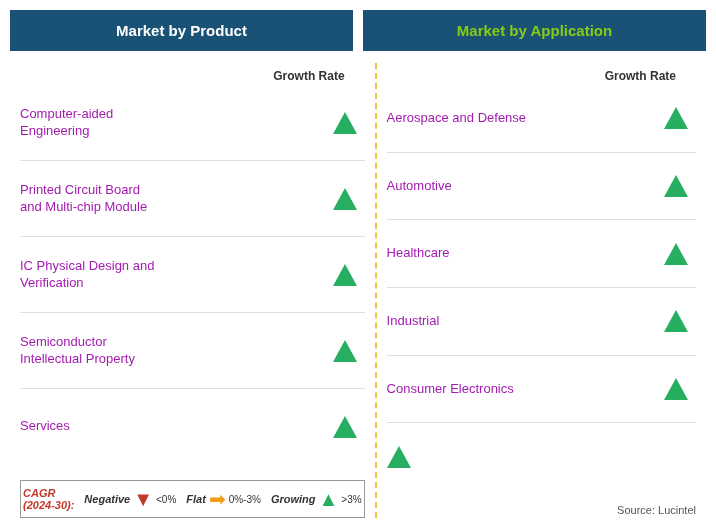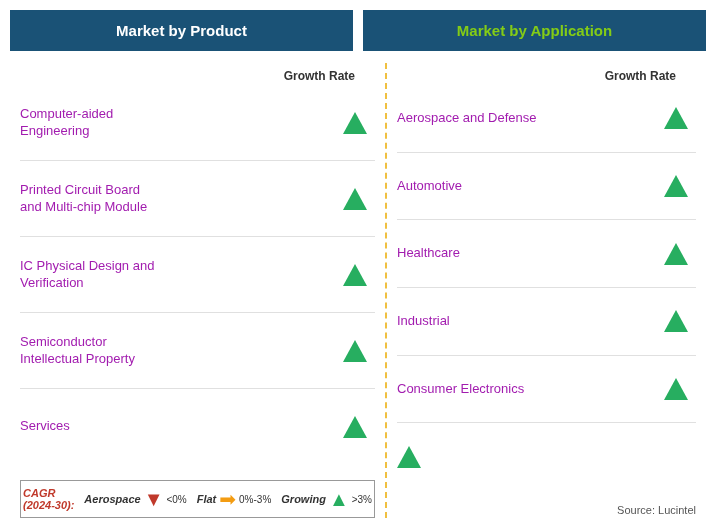--- a/index.html
+++ b/index.html
@@ -176,21 +176,21 @@
       </div>
       <div class="item-row" style="border-bottom:none;">
         <span class="item-label">Services</span>
         <span class="arrow-up"></span>
       </div>
 
       <div style="margin-top:10px;">
         <div class="legend-box">
           <div class="legend-title">CAGR<br>(2024-30):</div>
           <div class="legend-item">
-            <span class="legend-label">Aerospace</span>
+            <span class="legend-label">Negative</span>
             <span class="arrow-down-red">▼</span>
             <span class="legend-value">&lt;0%</span>
           </div>
           <div class="legend-item">
             <span class="legend-label">Flat</span>
             <span class="arrow-right-yellow">➡</span>
             <span class="legend-value">0%-3%</span>
           </div>
           <div class="legend-item">
             <span class="legend-label">Growing</span>

